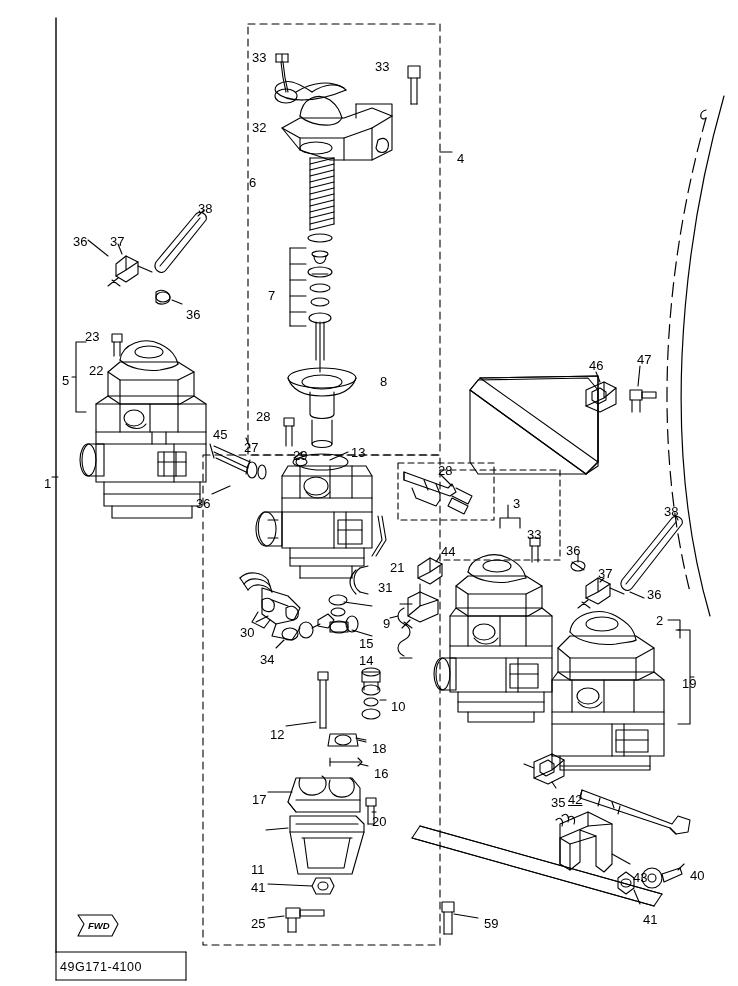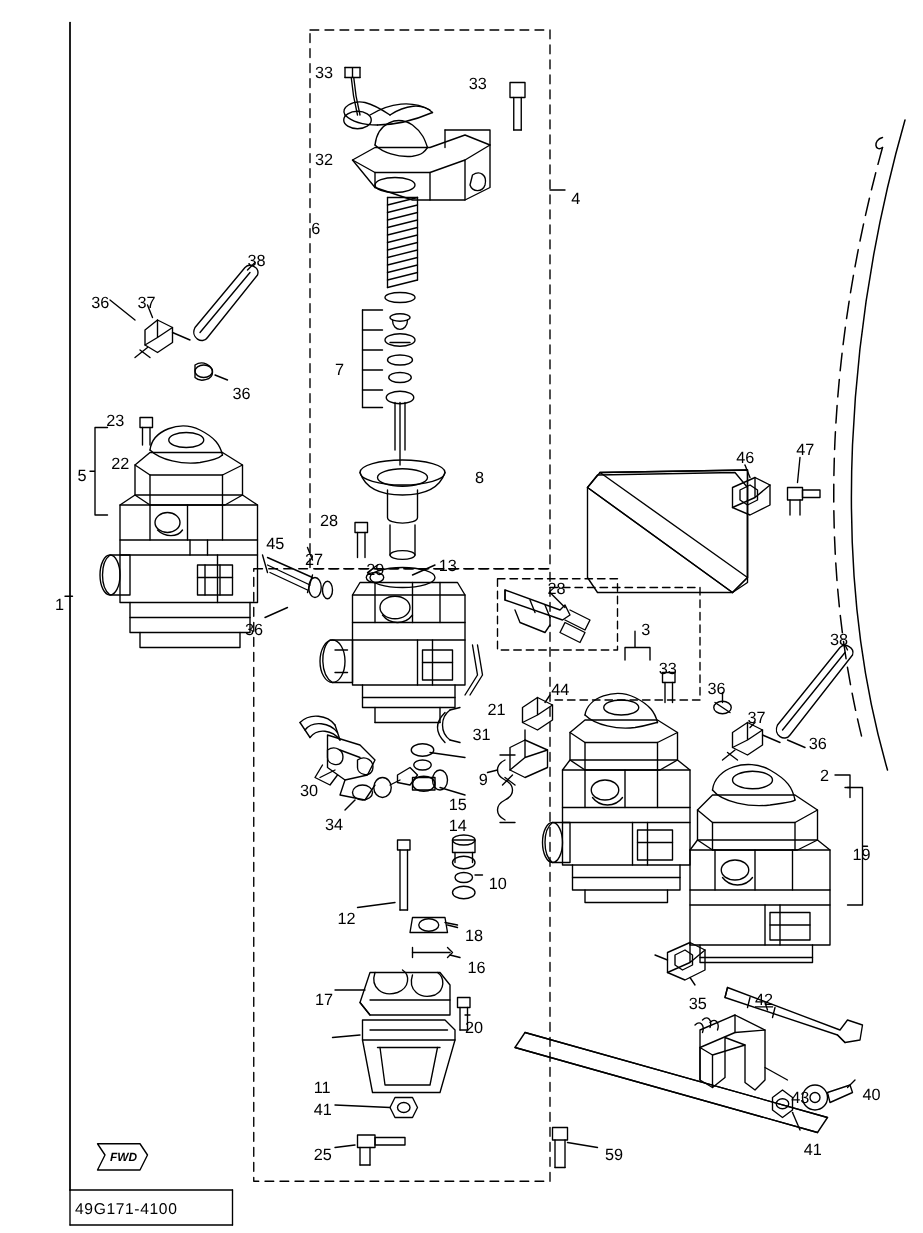--- a/index.html
+++ b/index.html
@@ -639,21 +639,21 @@
     <div class="lbl" style="left: 383px; top: 617px;">9</div>
     <div class="lbl" style="left: 240px; top: 626px;">30</div>
     <div class="lbl" style="left: 359px; top: 637px;">15</div>
     <div class="lbl" style="left: 260px; top: 653px;">34</div>
     <div class="lbl" style="left: 682px; top: 677px;">19</div>
     <div class="lbl" style="left: 391px; top: 700px;">10</div>
     <div class="lbl" style="left: 270px; top: 728px;">12</div>
     <div class="lbl" style="left: 372px; top: 742px;">18</div>
     <div class="lbl" style="left: 374px; top: 767px;">16</div>
     <div class="lbl" style="left: 551px; top: 796px;">35</div>
-    <div class="lbl" style="left: 604px; top: 793px; text-decoration: underline;">42</div>
+    <div class="lbl" style="left: 568px; top: 793px; text-decoration: underline;">42</div>
     <div class="lbl" style="left: 252px; top: 793px;">17</div>
     <div class="lbl" style="left: 251px; top: 831px; margin-top: 32px;">11</div>
     <div class="lbl" style="left: 372px; top: 815px;">20</div>
     <div class="lbl" style="left: 633px; top: 871px;">43</div>
     <div class="lbl" style="left: 690px; top: 869px;">40</div>
     <div class="lbl" style="left: 643px; top: 913px;">41</div>
     <div class="lbl" style="left: 251px; top: 881px;">41</div>
     <div class="lbl" style="left: 251px; top: 917px;">25</div>
     <div class="lbl" style="left: 484px; top: 917px;">59</div>
   </div>

